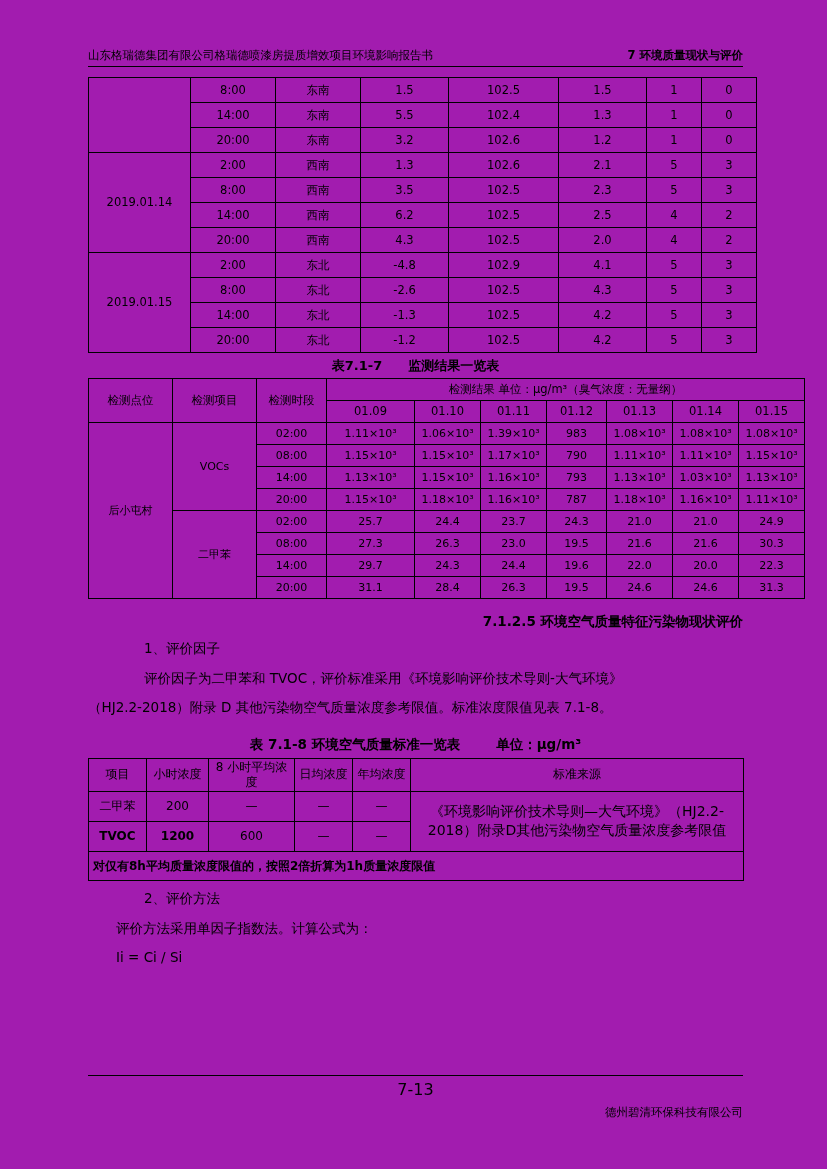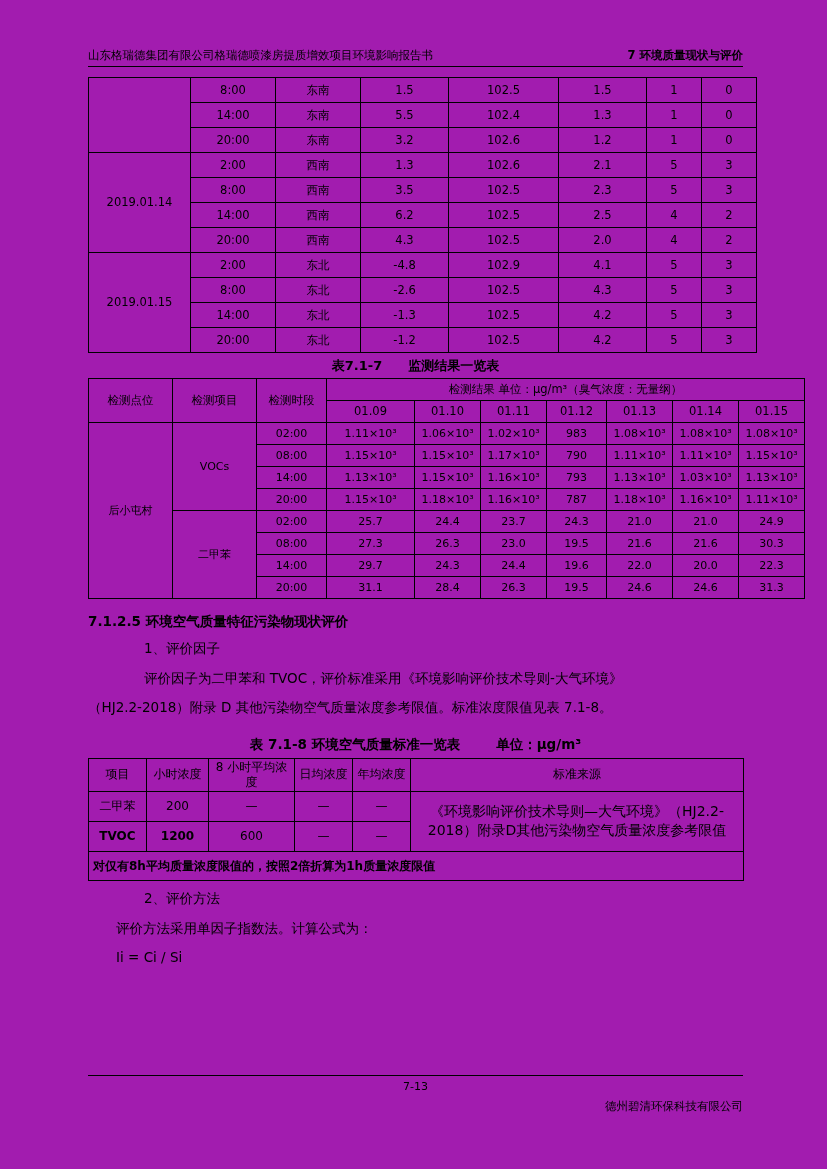--- a/index.html
+++ b/index.html
@@ -43,21 +43,21 @@
     left: 88px;
     top: 1075px;
     width: 655px;
     border-top: 1px solid #000;
     padding-top: 4px;
     font-size: 11.5px;
     font-family: "DejaVu Sans", sans-serif;
   }
   .footer-pg {
     text-align: center;
-    font-size: 11px;
+    font-size: 16px;
   }
   .footer-company {
     text-align: right;
     font-size: 11.5px;
     margin-top: 6px;
   }
 
   table {
     border-collapse: collapse;
     width: 100%;
@@ -88,20 +88,21 @@
 
   #tbl-results td { height: 19px; font-size: 11px; }
   #tbl-results .hdr { font-size: 11.5px; }
 
   .sect-title {
     font-weight: bold;
     font-size: 13.5px;
     font-family: "DejaVu Sans", sans-serif;
     margin-top: 14px;
     margin-bottom: 6px;
+    text-align: right;
   }
   p.body {
     font-size: 13.5px;
     font-family: "DejaVu Sans", sans-serif;
     margin: 6px 0;
     line-height: 1.75;
     text-align: justify;
   }
   p.indent1 { text-indent: 28px; }
   p.indent2 { text-indent: 56px; }
@@ -291,21 +292,21 @@
           <td class="hdr">01.14</td>
           <td class="hdr">01.15</td>
         </tr>
 
         <tr>
           <td rowspan="8">后小屯村</td>
           <td rowspan="4">VOCs</td>
           <td>02:00</td>
           <td>1.11×10³</td>
           <td>1.06×10³</td>
-          <td>1.02×10³</td>
+          <td>1.39×10³</td>
           <td>983</td>
           <td>1.08×10³</td>
           <td>1.08×10³</td>
           <td>1.08×10³</td>
         </tr>
         <tr>
           <td>08:00</td>
           <td>1.15×10³</td>
           <td>1.15×10³</td>
           <td>1.17×10³</td>

